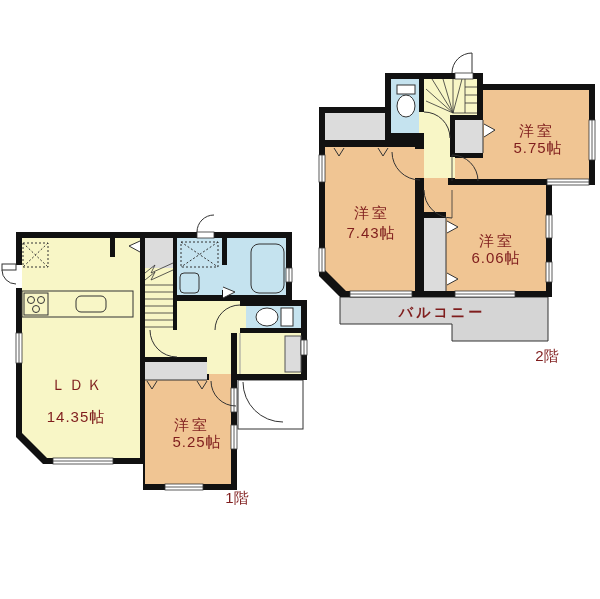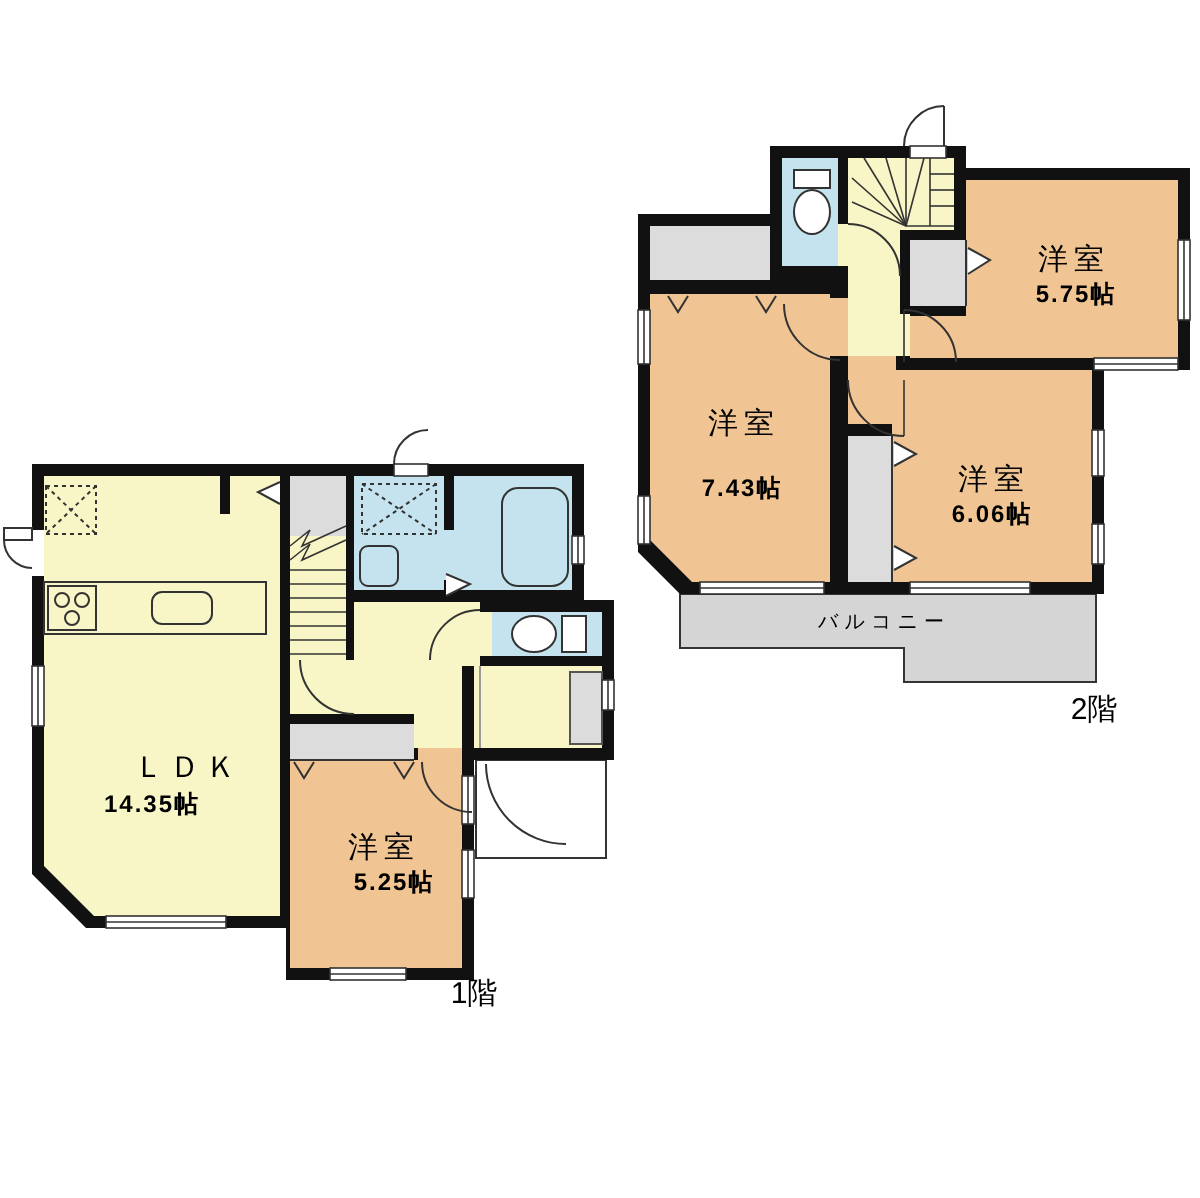--- a/index.html
+++ b/index.html
@@ -1,24 +1,24 @@
 <!DOCTYPE html>
 <html><head>
 <meta charset="utf-8">
 <style>
   html,body{margin:0;padding:0;background:#fff;}
   #stage{position:relative;width:600px;height:599px;background:#ffffff;overflow:hidden;
          font-family:"Liberation Sans","DejaVu Sans",sans-serif;}
   #plan-svg{position:absolute;left:0;top:0;}
-  .lbl{position:absolute;transform:translate(-50%,-50%);color:#000000;white-space:nowrap;
+  .lbl{position:absolute;transform:translate(-50%,-50%);color:#7f1d1d;white-space:nowrap;
        text-align:center;line-height:1;}
   .room-name{font-size:15px;letter-spacing:3px;font-weight:500;}
-  .room-area{font-size:12px;letter-spacing:1px;font-weight:700;}
+  .room-area{font-size:15px;letter-spacing:1px;font-weight:400;}
   .floor-name{font-size:15px;font-weight:500;}
-  .balcony-name{font-size:10px;letter-spacing:3px;font-weight:400;}
+  .balcony-name{font-size:14px;letter-spacing:3px;font-weight:700;}
 </style>
 </head>
 <body>
 
 <div id="stage">
 <svg id="plan-svg" width="600" height="599" viewBox="0 0 600 599">
 
   <g>
     <path d="M340,297 H548 V341 H452 V324 H340 Z" fill="#D5D5D5" stroke="#333" stroke-width="1"></path>
   </g>
@@ -197,27 +197,27 @@
       <path d="M392,152 A28,28 0 0 0 420,180"></path>
       <polyline points="484,124 495,130 484,137" fill="#fff"></polyline>
       <polyline points="447,221 458,227 447,233" fill="#fff"></polyline>
       <polyline points="447,273 458,279 447,285" fill="#fff"></polyline>
       <polyline points="334,148 339,156 344,148"></polyline>
       <polyline points="378,148 383,156 388,148"></polyline>
     </g>
   </g>
 </svg>
 
-  <div class="lbl room-name" style="left:94px;top:384px;">ＬＤＫ</div>
-  <div class="lbl room-area" style="left:76px;top:402px;">14.35帖</div>
+  <div class="lbl room-name" style="left:78px;top:384px;">ＬＤＫ</div>
+  <div class="lbl room-area" style="left:76px;top:416px;">14.35帖</div>
   <div class="lbl room-name" style="left:192px;top:424px;">洋室</div>
   <div class="lbl room-area" style="left:197px;top:441px;">5.25帖</div>
   <div class="lbl floor-name" style="left:237px;top:497px;">1階</div>
 
   <div class="lbl room-name" style="left:372px;top:212px;">洋室</div>
-  <div class="lbl room-area" style="left:371px;top:244px;">7.43帖</div>
+  <div class="lbl room-area" style="left:371px;top:232px;">7.43帖</div>
   <div class="lbl room-name" style="left:497px;top:240px;">洋室</div>
   <div class="lbl room-area" style="left:496px;top:257px;text-align:center;">6.06帖</div>
   <div class="lbl room-name" style="left:537px;top:130px;">洋室</div>
   <div class="lbl room-area" style="left:538px;top:147px;">5.75帖</div>
   <div class="lbl balcony-name" style="left:442px;top:312px;">バルコニー</div>
   <div class="lbl floor-name" style="left:547px;top:355px;">2階</div>
 </div>
 
 </body></html>

